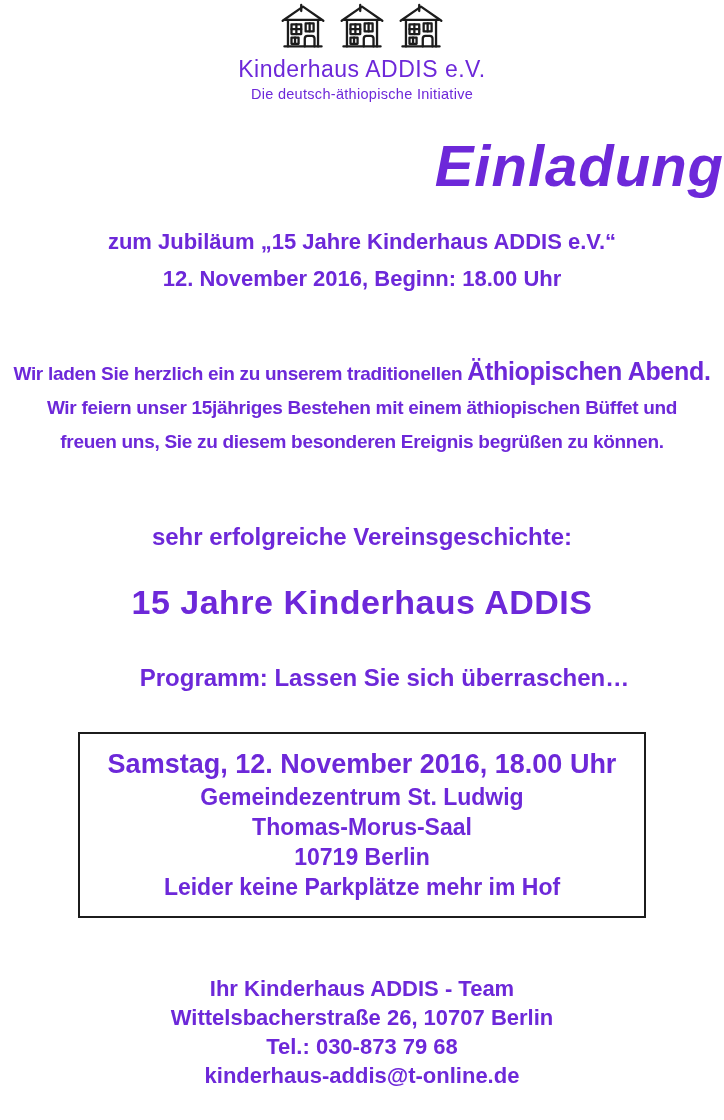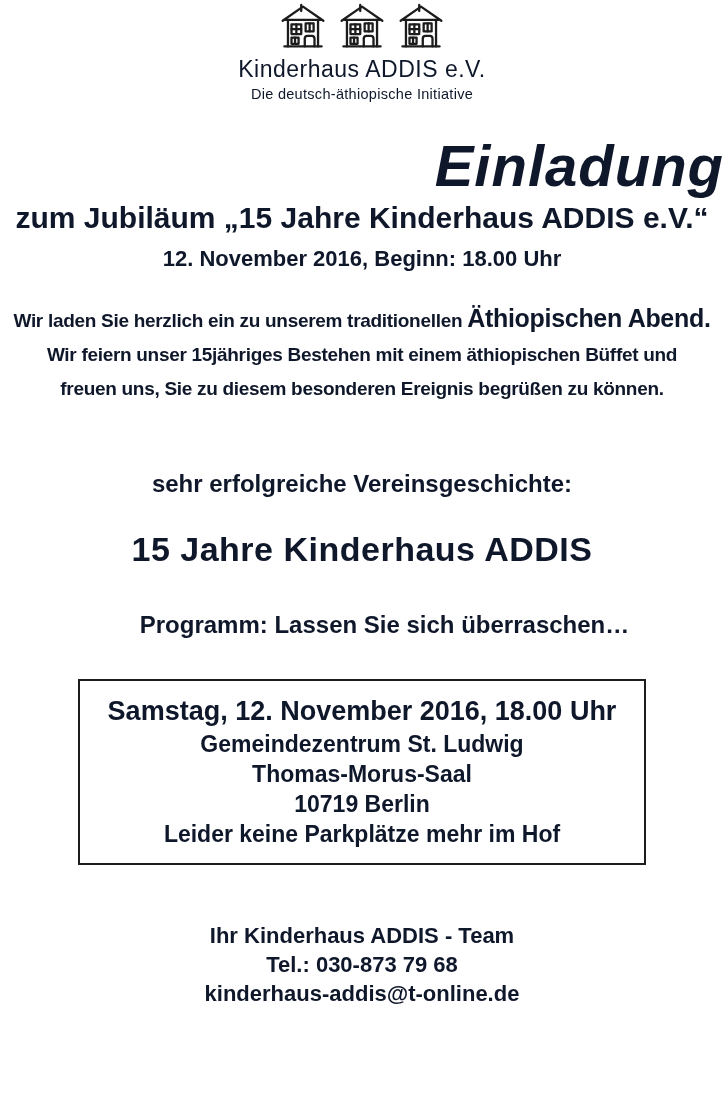--- a/index.html
+++ b/index.html
@@ -2,21 +2,21 @@
 <html><head>
 <meta charset="utf-8">
 <style>
   html, body { margin: 0; padding: 0; background: #ffffff; }
   .page {
     position: relative;
     width: 724px;
     height: 1120px;
     margin: 0 auto;
     background: #ffffff;
-    color: #0f172a;
+    color: #6d28d9;
     font-family: "Liberation Sans", sans-serif;
     text-align: center;
     overflow: hidden;
   }
   
   .houses {
     padding-top: 3px;
     display: flex;
     justify-content: center;
     gap: 13px;
@@ -36,32 +36,32 @@
   
   .title {
     margin: 30px 0 0 0;
     font-size: 58px;
     font-style: italic;
     font-weight: bold;
     letter-spacing: 1px;
     text-align: right;
   }
   .sub1 {
-    margin-top: 2px;
-    font-size: 30px;
+    margin-top: 30px;
+    font-size: 22px;
     font-weight: bold;
   }
   .sub2 {
     margin-top: 11px;
     font-size: 22px;
     font-weight: bold;
   }
   
   .intro {
-    margin-top: 29px;
+    margin-top: 62px;
     font-size: 19px;
     font-weight: bold;
     line-height: 34px;
     letter-spacing: -0.3px;
   }
   .intro-line { white-space: nowrap; }
   .intro-emph { font-size: 25px; }
   
   .present {
     margin-top: 60px;
@@ -186,17 +186,18 @@
   <div class="venue-box">
     <div class="venue-line1">Samstag, 12. November 2016, 18.00 Uhr</div>
     <div class="venue-line">Gemeindezentrum St. Ludwig</div>
     <div class="venue-line">Thomas-Morus-Saal</div>
     <div class="venue-line">10719 Berlin</div>
     <div class="venue-line">Leider keine Parkplätze mehr im Hof</div>
   </div>
 
   <footer class="footer">
     <div>Ihr Kinderhaus ADDIS - Team</div>
+    <div>Wittelsbacherstraße 26, 10707 Berlin</div>
     <div>Tel.: 030-873 79 68</div>
     <div>kinderhaus-addis@t-online.de</div>
   </footer>
 
 </div>
 
 </body></html>

